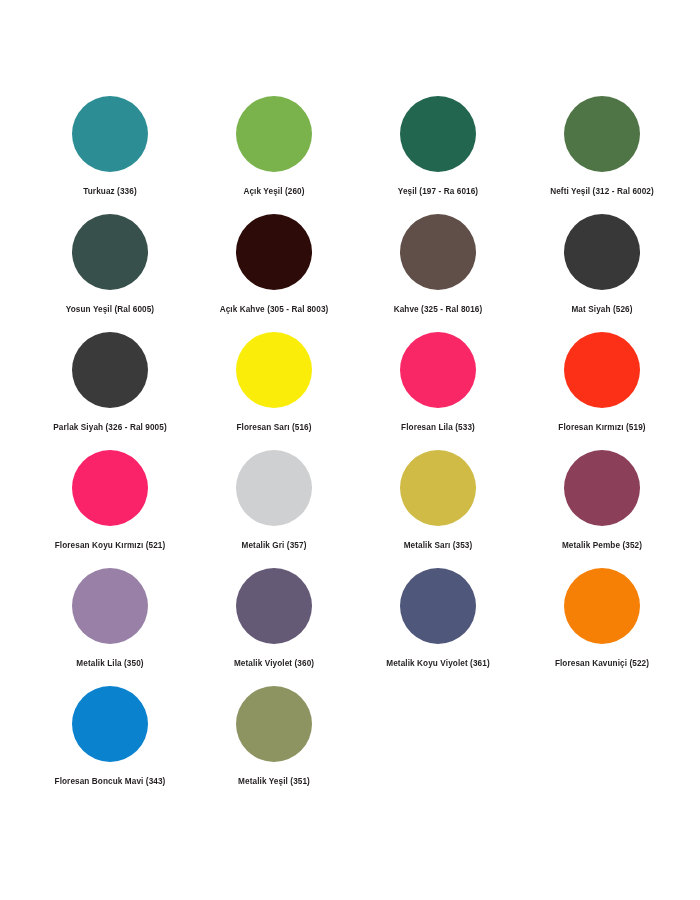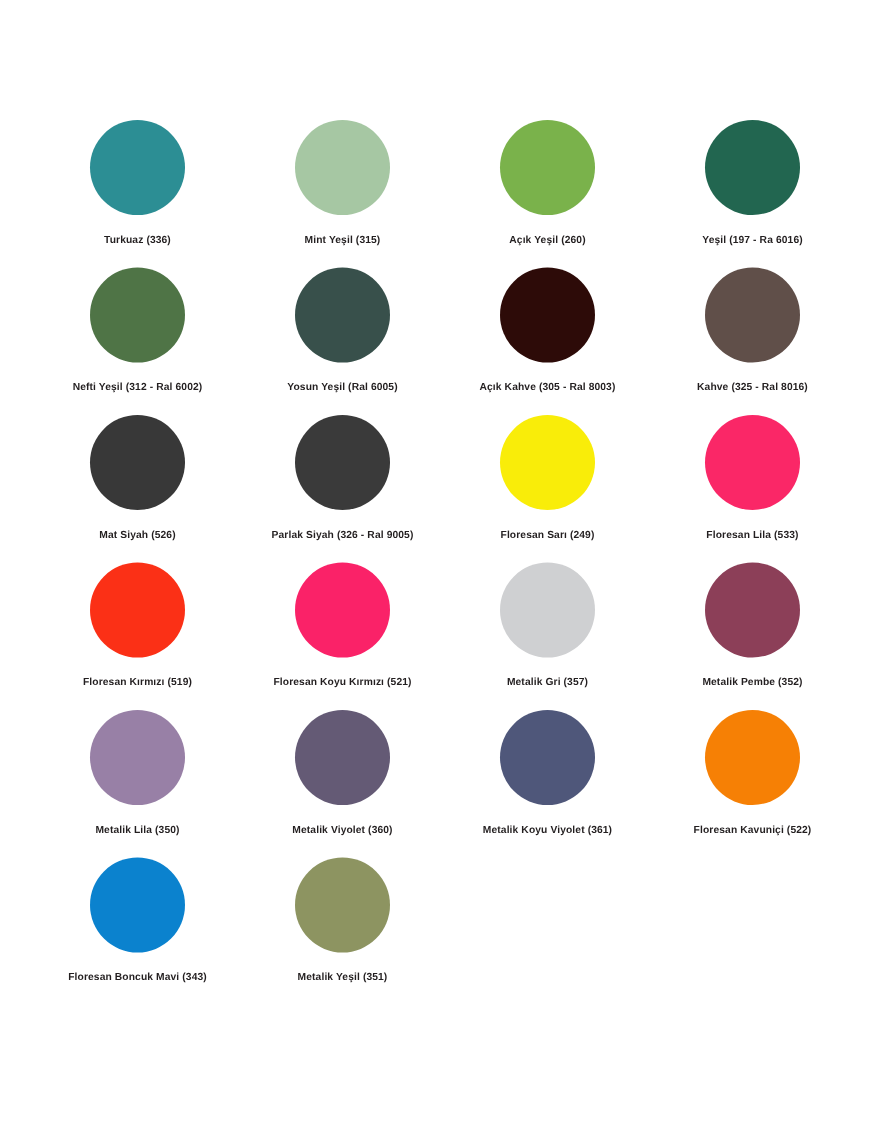--- a/index.html
+++ b/index.html
@@ -54,24 +54,20 @@
 </head>
 <body>
 
 <div class="palette-sheet">
   <div class="swatch-grid">
       <div class="swatch-cell">
         <span class="swatch-dot" style="background-color: rgb(44, 142, 148);"></span>
         <div class="swatch-label">Turkuaz (336)</div>
       </div>
       <div class="swatch-cell">
-        <span class="swatch-dot" style="background-color: rgb(166, 199, 163);"></span>
-        <div class="swatch-label">Mint Yeşil (315)</div>
-      </div>
-      <div class="swatch-cell">
         <span class="swatch-dot" style="background-color: rgb(122, 178, 75);"></span>
         <div class="swatch-label">Açık Yeşil (260)</div>
       </div>
       <div class="swatch-cell">
         <span class="swatch-dot" style="background-color: rgb(34, 102, 80);"></span>
         <div class="swatch-label">Yeşil (197 - Ra 6016)</div>
       </div>
       <div class="swatch-cell">
         <span class="swatch-dot" style="background-color: rgb(79, 116, 70);"></span>
         <div class="swatch-label">Nefti Yeşil (312 - Ral 6002)</div>
@@ -91,37 +87,41 @@
       <div class="swatch-cell">
         <span class="swatch-dot" style="background-color: rgb(56, 56, 56);"></span>
         <div class="swatch-label">Mat Siyah (526)</div>
       </div>
       <div class="swatch-cell">
         <span class="swatch-dot" style="background-color: rgb(58, 58, 58);"></span>
         <div class="swatch-label">Parlak Siyah (326 - Ral 9005)</div>
       </div>
       <div class="swatch-cell">
         <span class="swatch-dot" style="background-color: rgb(249, 237, 9);"></span>
-        <div class="swatch-label">Floresan Sarı (249)</div>
+        <div class="swatch-label">Floresan Sarı (516)</div>
       </div>
       <div class="swatch-cell">
         <span class="swatch-dot" style="background-color: rgb(250, 39, 103);"></span>
         <div class="swatch-label">Floresan Lila (533)</div>
       </div>
       <div class="swatch-cell">
         <span class="swatch-dot" style="background-color: rgb(251, 48, 22);"></span>
         <div class="swatch-label">Floresan Kırmızı (519)</div>
       </div>
       <div class="swatch-cell">
         <span class="swatch-dot" style="background-color: rgb(250, 34, 104);"></span>
         <div class="swatch-label">Floresan Koyu Kırmızı (521)</div>
       </div>
       <div class="swatch-cell">
         <span class="swatch-dot" style="background-color: rgb(207, 208, 210);"></span>
         <div class="swatch-label">Metalik Gri (357)</div>
+      </div>
+      <div class="swatch-cell">
+        <span class="swatch-dot" style="background-color: rgb(207, 187, 69);"></span>
+        <div class="swatch-label">Metalik Sarı (353)</div>
       </div>
       <div class="swatch-cell">
         <span class="swatch-dot" style="background-color: rgb(140, 63, 88);"></span>
         <div class="swatch-label">Metalik Pembe (352)</div>
       </div>
       <div class="swatch-cell">
         <span class="swatch-dot" style="background-color: rgb(152, 128, 166);"></span>
         <div class="swatch-label">Metalik Lila (350)</div>
       </div>
       <div class="swatch-cell">

